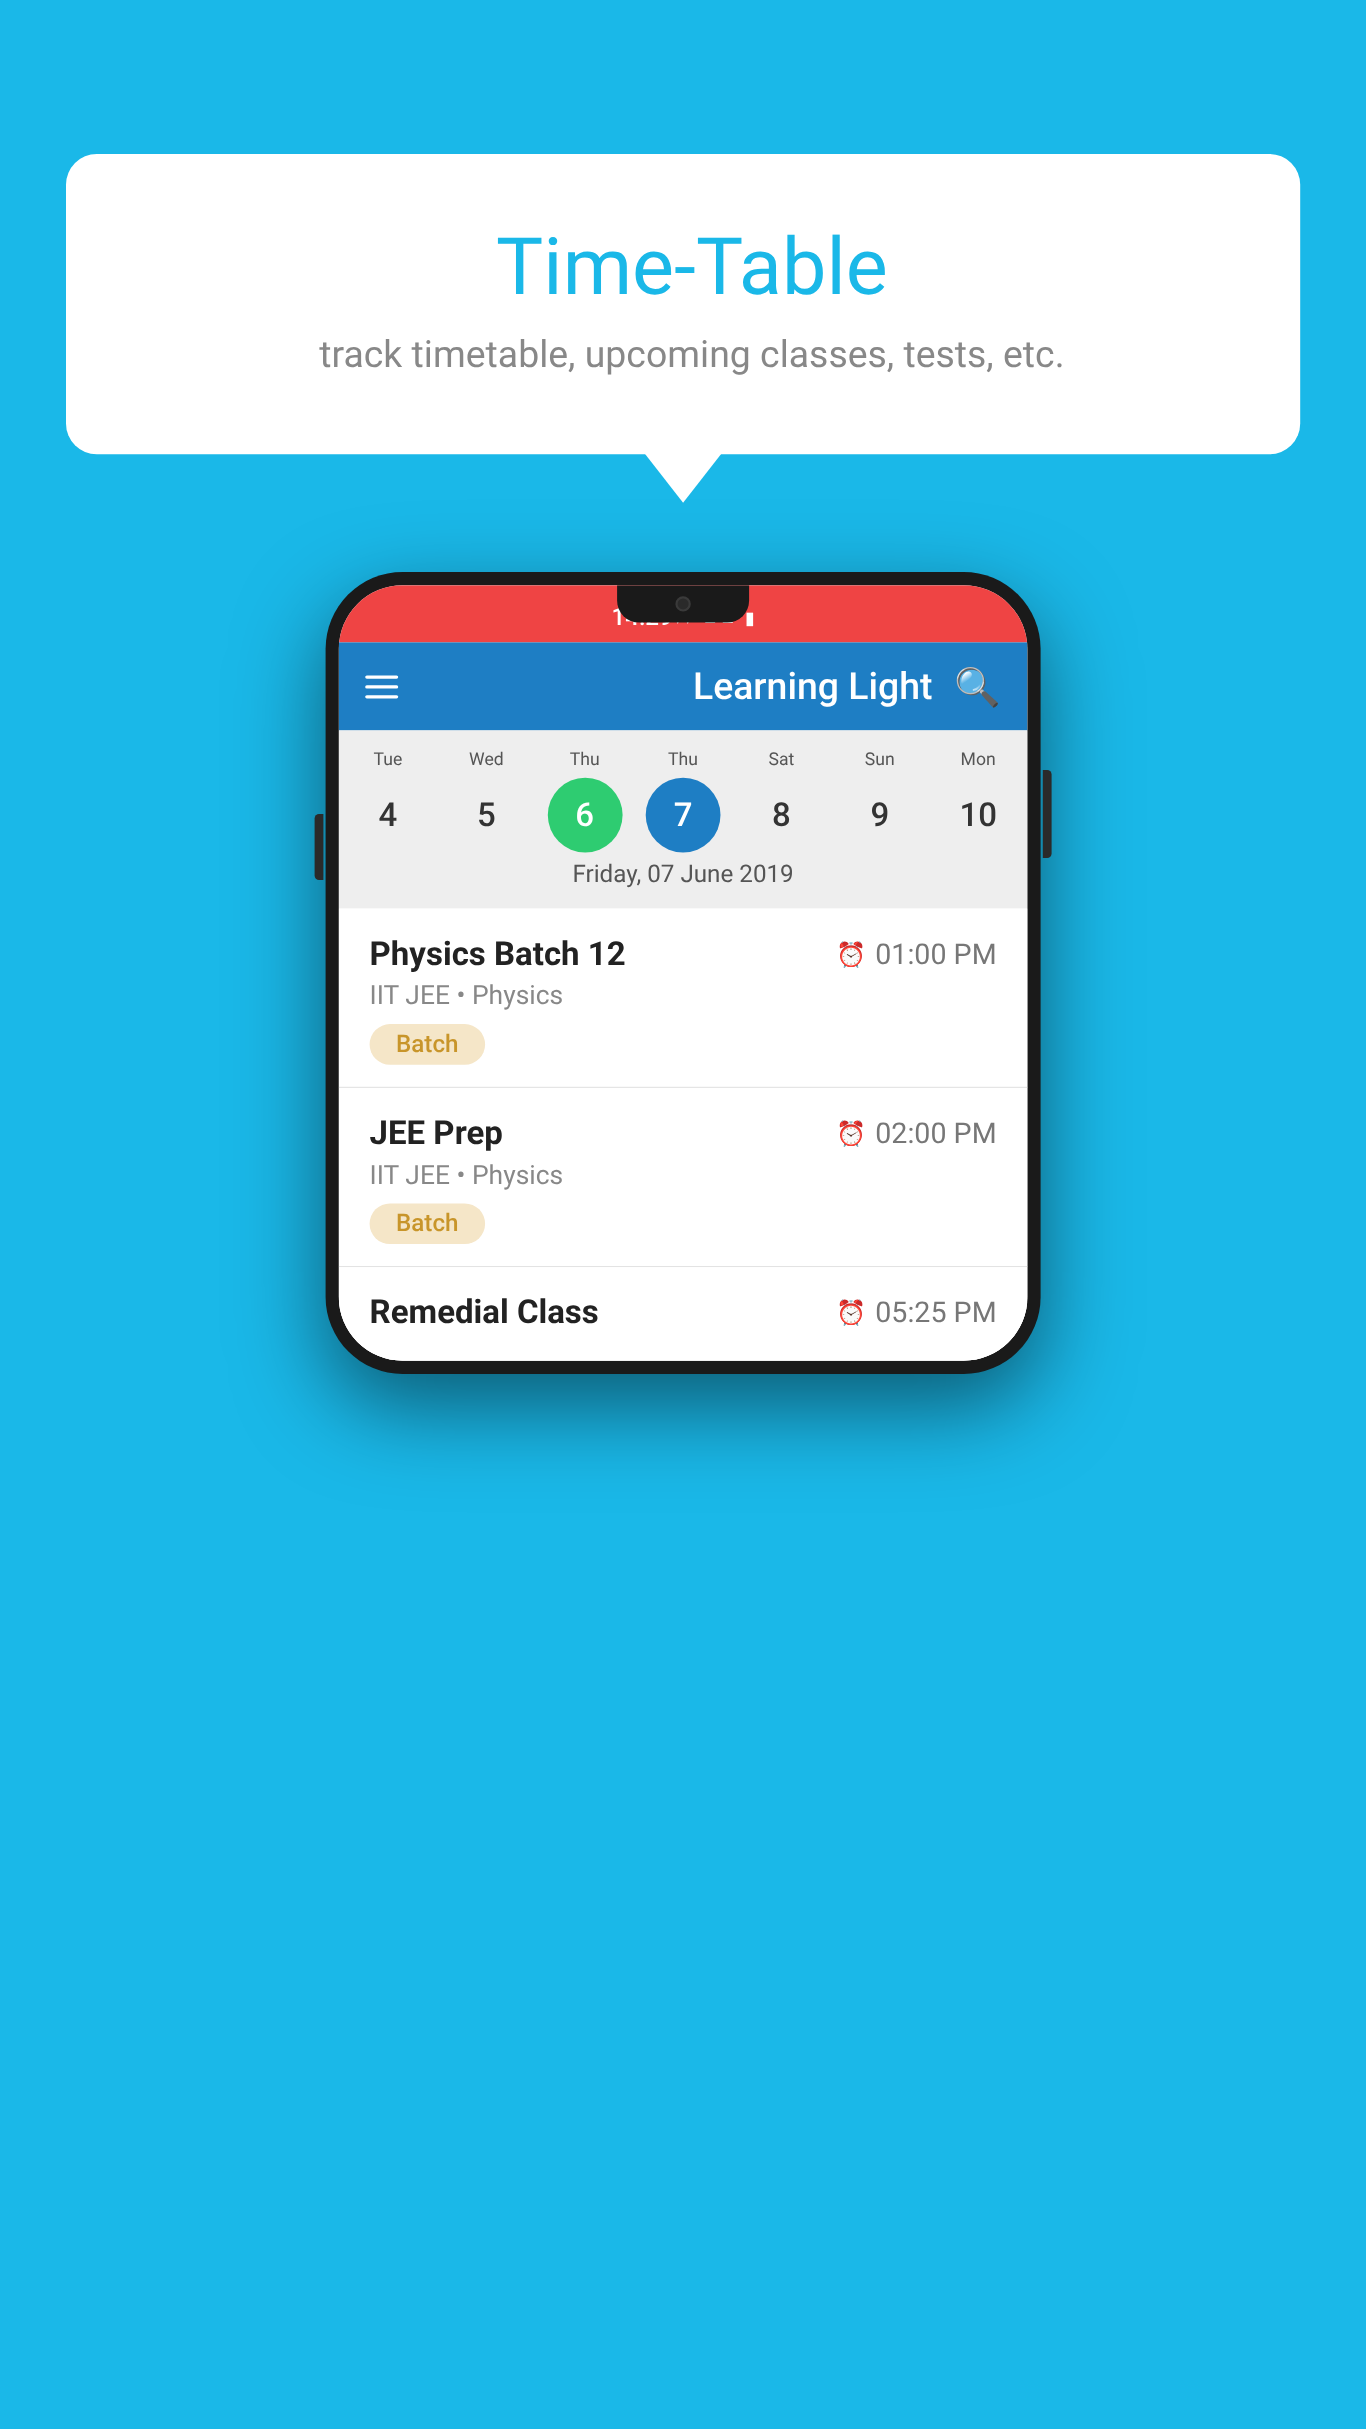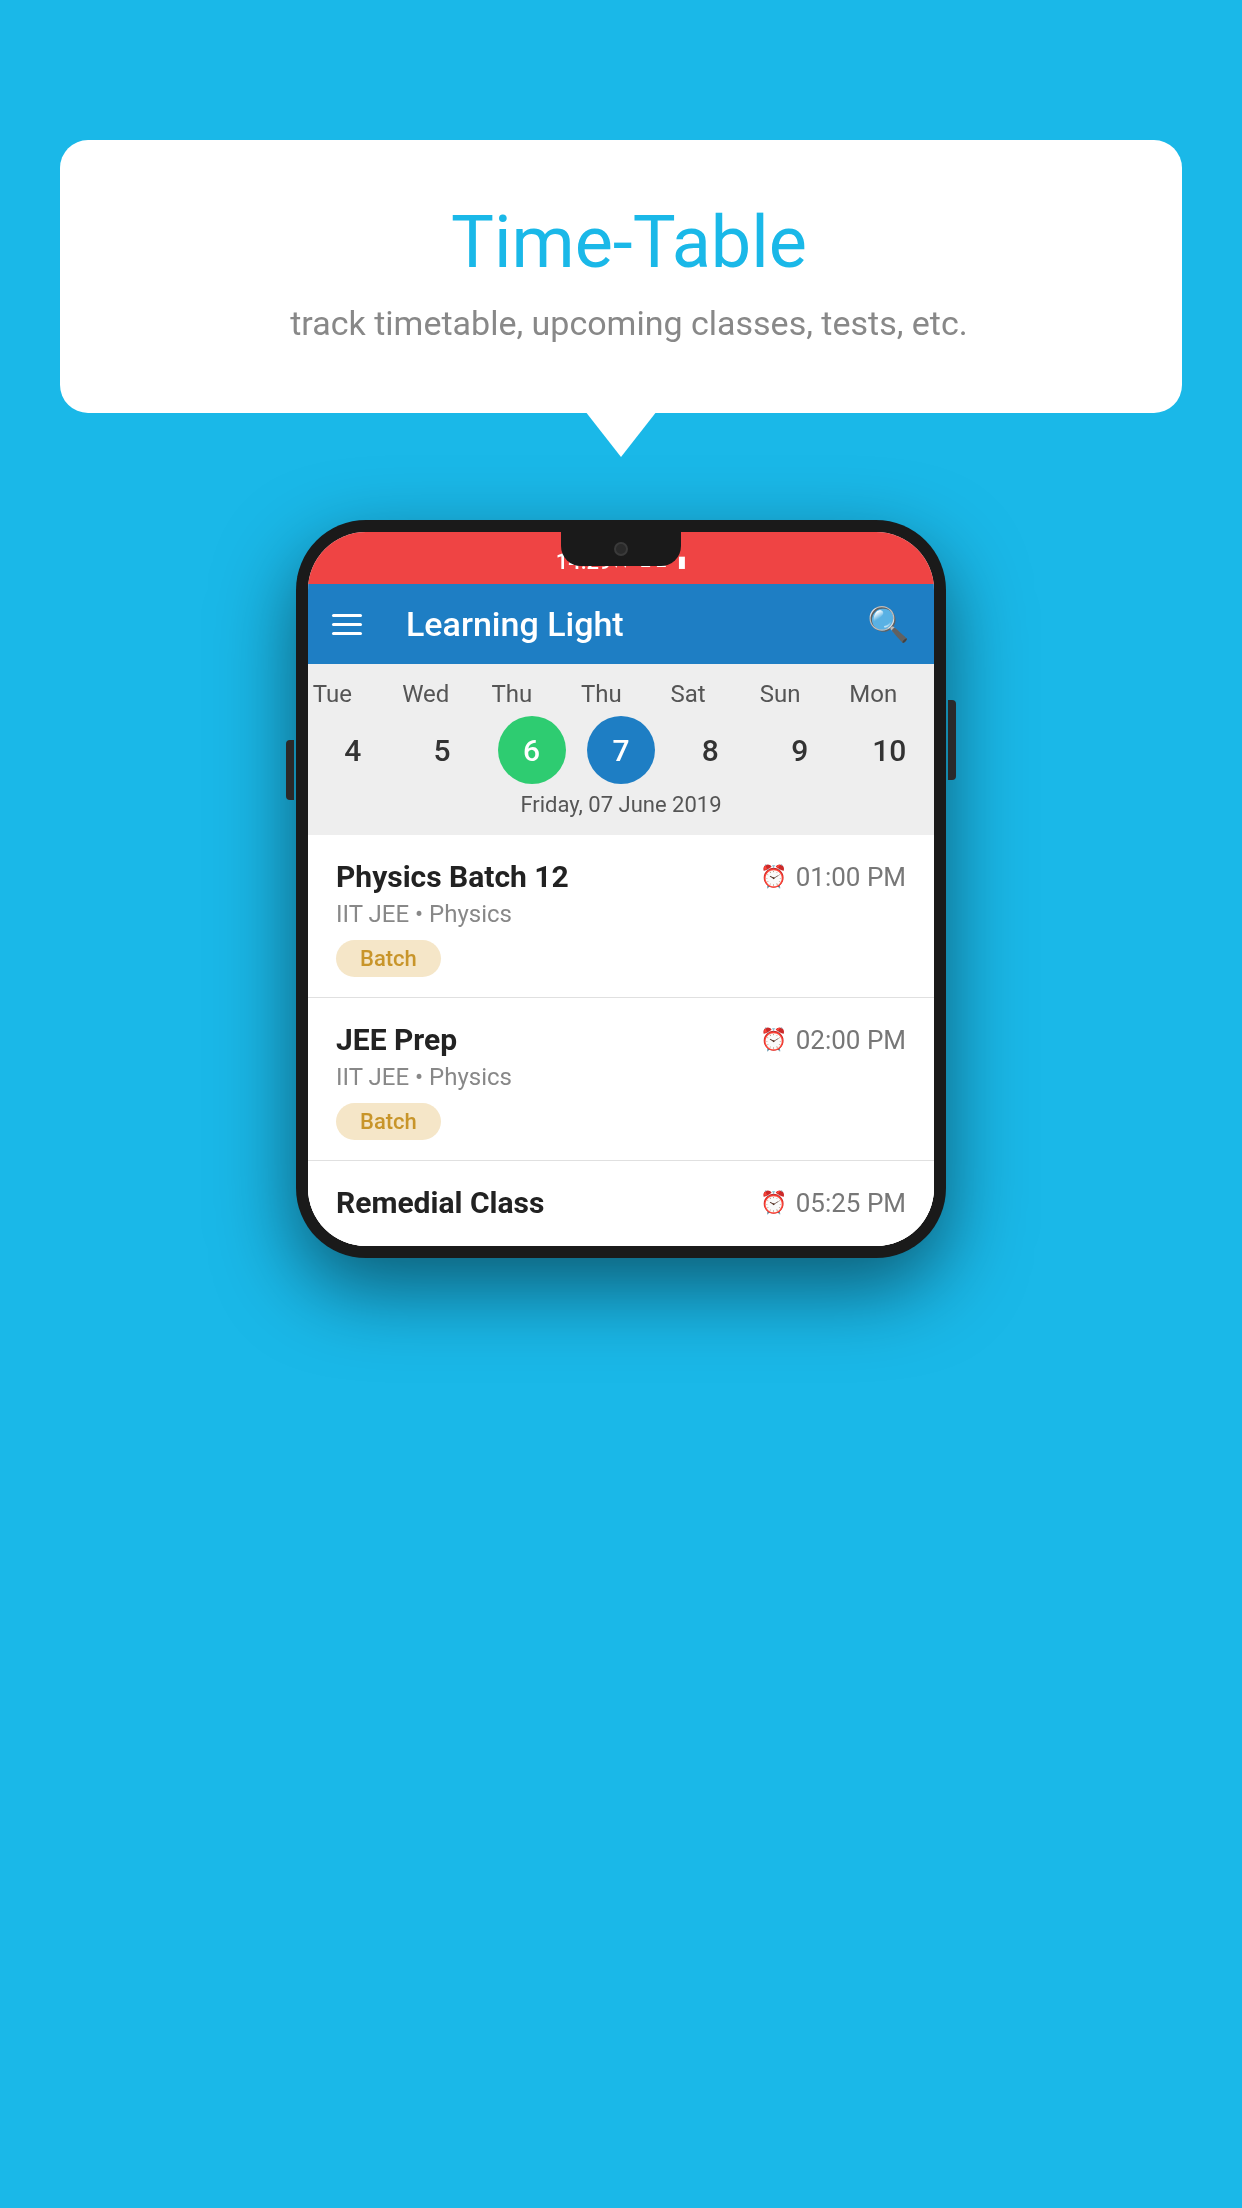--- a/index.html
+++ b/index.html
@@ -171,21 +171,21 @@
       height: 3px;
       background: white;
       border-radius: 2px;
     }
 
     .app-title {
       color: white;
       font-size: 34px;
       font-weight: 500;
       flex: 1;
-      text-align: left;
+      text-align: right;
       margin-left: 24px;
     }
 
     .search-icon-btn {
       color: white;
       font-size: 34px;
       cursor: pointer;
     }
 
     
@@ -194,23 +194,23 @@
       padding: 16px 0 10px 0;
     }
 
     .day-headers {
       display: flex;
       justify-content: space-around;
       margin-bottom: 8px;
     }
 
     .day-name {
-      font-size: 24px;
+      font-size: 16px;
       color: #555;
-      text-align: left;
+      text-align: center;
       width: 80px;
     }
 
     .day-numbers {
       display: flex;
       justify-content: space-around;
       align-items: center;
     }
 
     .day-num {

